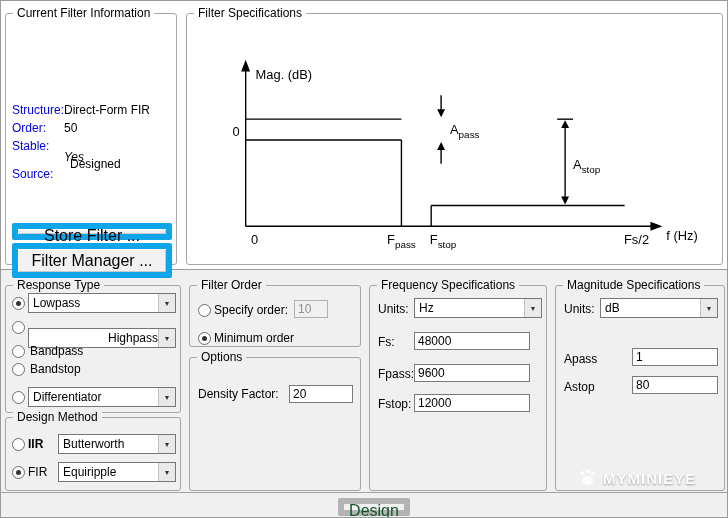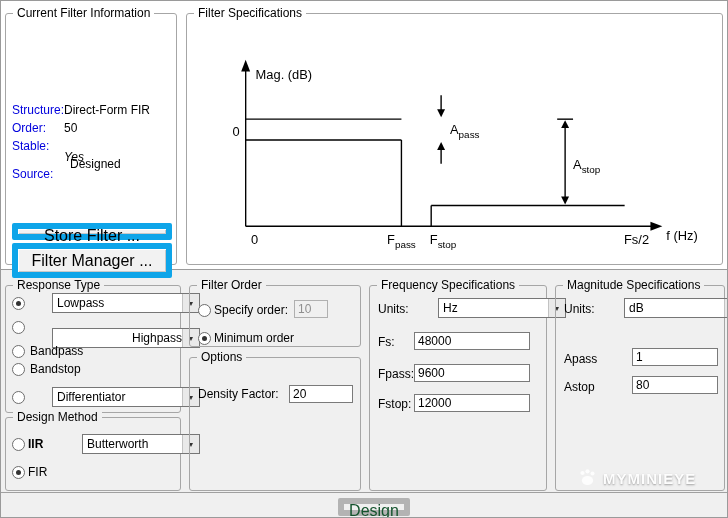--- a/index.html
+++ b/index.html
@@ -44,21 +44,21 @@
     border:1px solid #6d6d6d; background:#ffffff;
   }
   .radio.checked::after {
     content:""; position:absolute; left:3px; top:3px; width:5px; height:5px;
     border-radius:50%; background:#333333;
   }
 
   
   .combo {
     position:absolute; height:20px; background:#ffffff; border:1px solid #767676;
-    display:flex; align-items:center; overflow:hidden;margin-left:24px;
+    display:flex; align-items:center; overflow:hidden;
   }
   .combo-text { flex:1; padding-left:4px; font-size:12px; white-space:nowrap; }
   .combo-arrow {
     width:17px; align-self:stretch; background:#e9e9e9; border-left:1px solid #c2c2c2;
     display:flex; align-items:center; justify-content:center;
     font-size:7px; color:#333;
   }
 
   
   .tf {
@@ -196,20 +196,24 @@
 
     <span class="radio" style="left:6px;top:20px;"></span>
     <span class="lbl" style="left:22px;top:19px;font-weight:bold;">IIR</span>
     <div class="combo" style="left:52px;top:16px;width:118px;">
       <span class="combo-text">Butterworth</span>
       <span class="combo-arrow">▼</span>
     </div>
 
     <span class="radio checked" style="left:6px;top:48px;"></span>
     <span class="lbl" style="left:22px;top:47px;font-weight:normal;">FIR</span>
+    <div class="combo" style="left:52px;top:44px;width:118px;">
+      <span class="combo-text">Equiripple</span>
+      <span class="combo-arrow">▼</span>
+    </div>
   </div>
 
   <div class="gb on-gray" style="left:188px;top:284px;width:172px;height:62px;">
     <span class="gb-title">Filter Order</span>
 
     <span class="radio" style="left:8px;top:18px;"></span>
     <span class="lbl" style="left:24px;top:17px;">Specify order:</span>
     <input class="tf" style="left: 104px; top: 14px; width: 34px;" disabled="" value="10">
 
     <span class="radio checked" style="left:8px;top:46px;"></span>

